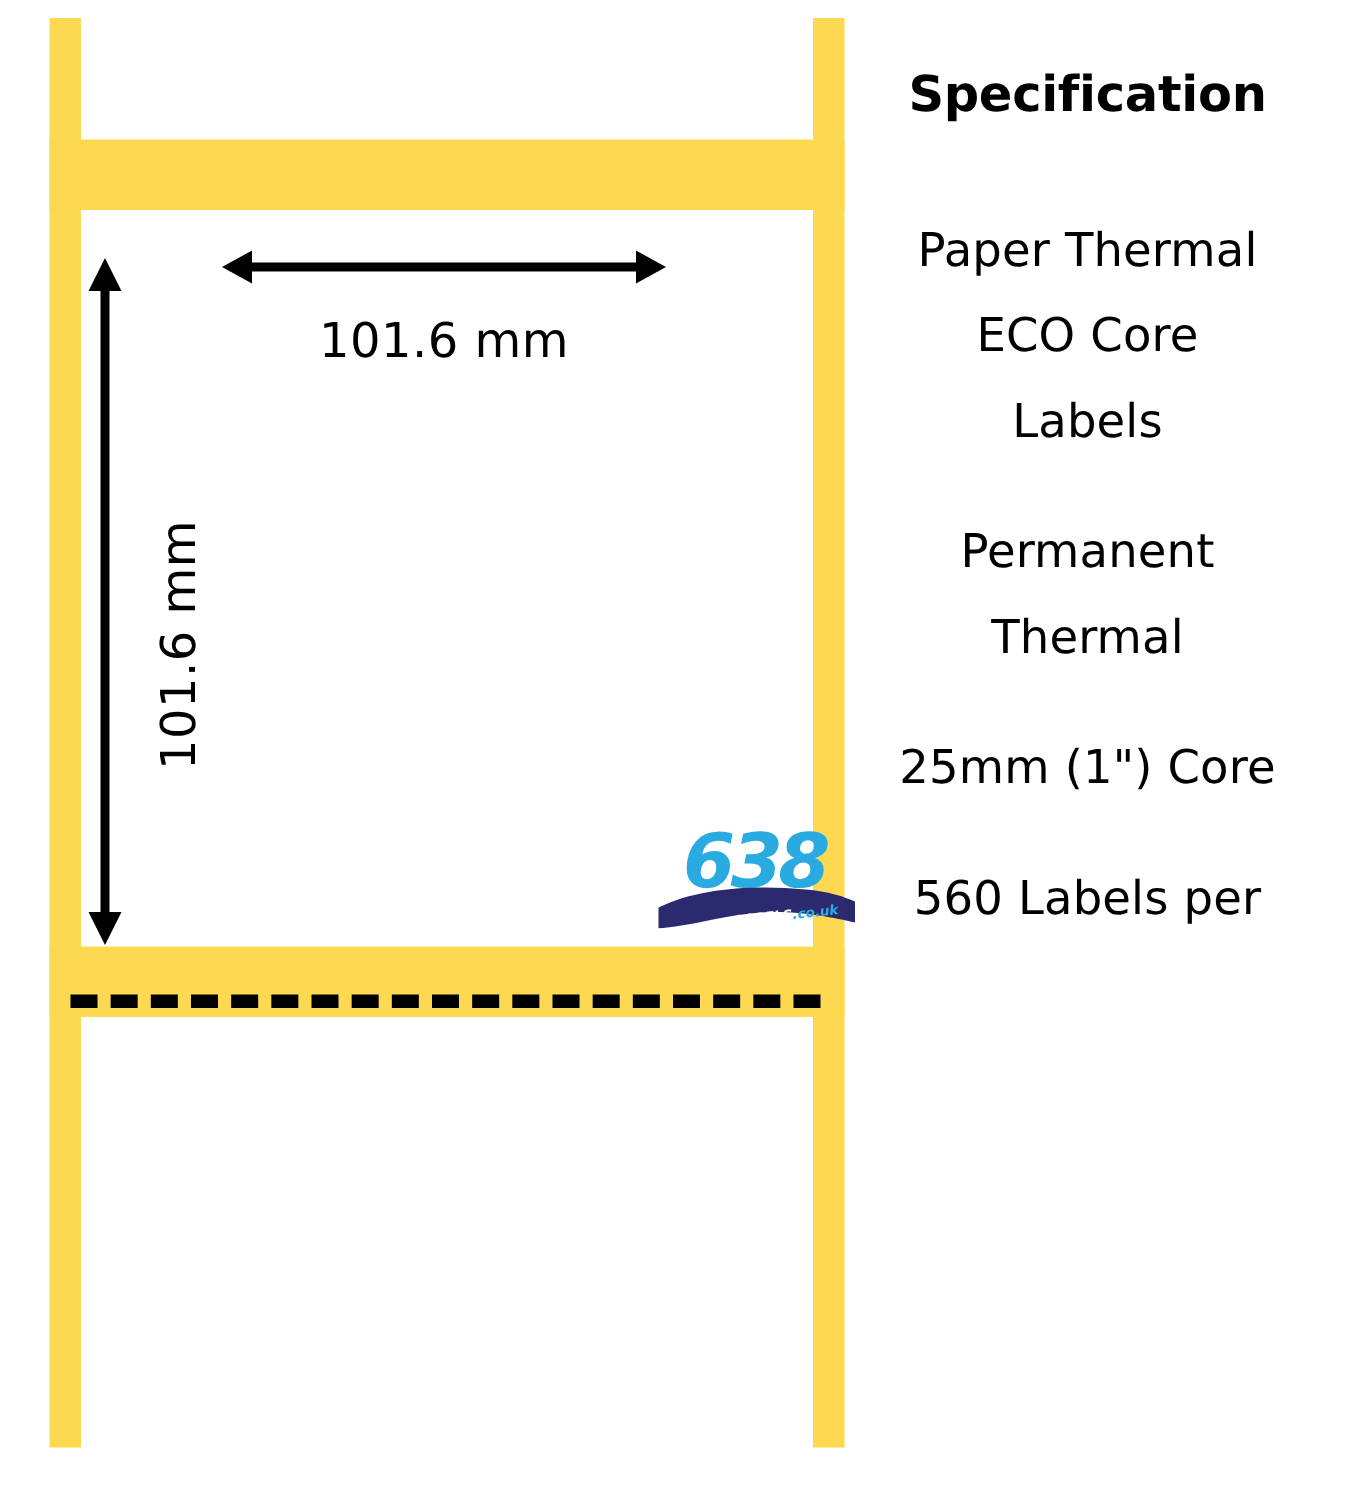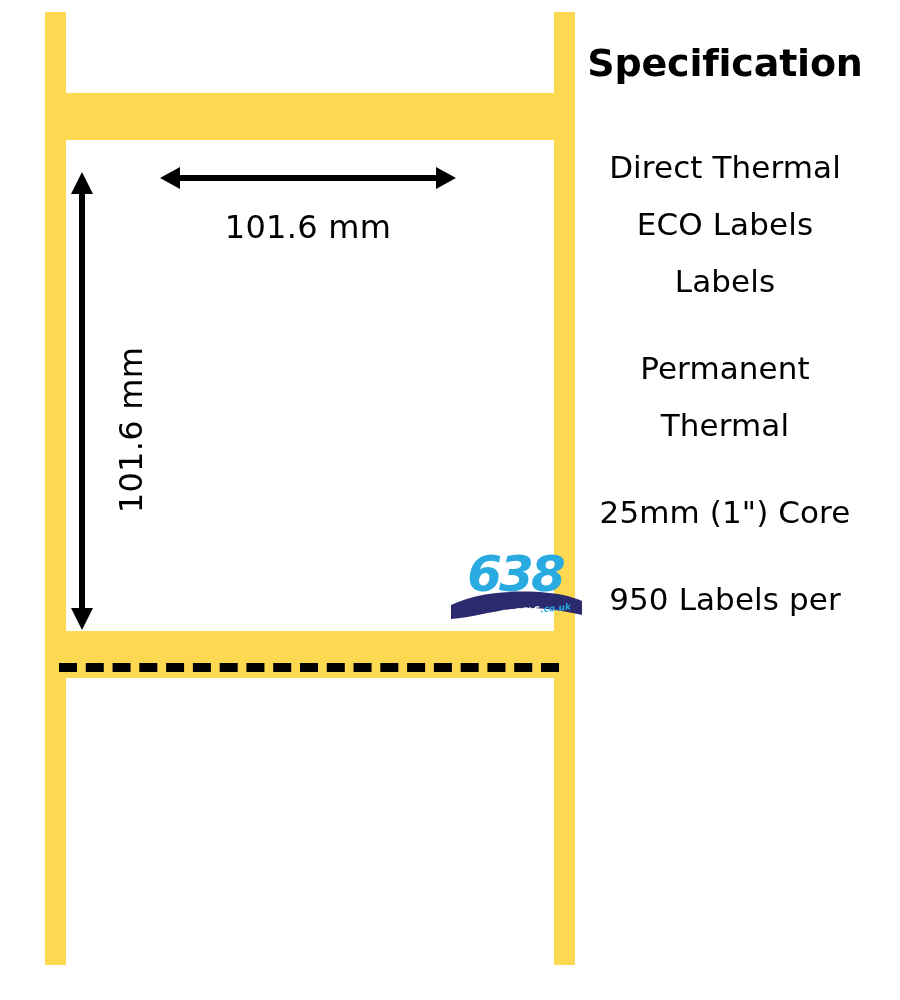--- a/index.html
+++ b/index.html
@@ -12,21 +12,21 @@
     height: 1000px;
     position: relative;
     overflow: hidden;
     font-family: "DejaVu Sans", "Liberation Sans", sans-serif;
     color: #000000;
   }
 
   
   #label-diagram {
     position: absolute;
-    left: 12px; top: 0;
+    left: 0; top: 0;
     width: 600px;
     height: 780px;
   }
 
   .liner-strip {
     position: absolute;
     background: #FDD851;
     top: 12px;
     height: 953px;
     width: 21px;
@@ -116,21 +116,21 @@
     top: 0;
     width: 310px;
     height: 1000px;
     text-align: center;
   }
   #spec-title {
     position: absolute;
     left: 0;
     top: 38px;
     width: 310px;
-    font-size: 38px;
+    font-size: 33px;
     font-weight: bold;
     line-height: 50px;
     letter-spacing: -0.2px;
   }
   #spec-list {
     position: absolute;
     left: 0;
     top: 139px;
     width: 310px;
   }
@@ -176,21 +176,21 @@
     <text x="66" y="50" text-anchor="middle" font-family="'DejaVu Sans','Liberation Sans',sans-serif" font-size="50" font-weight="bold" font-style="italic" fill="#29ABE2" letter-spacing="-3">638</text>
     <path d="M2 64 C30 50 70 49 100 52 C115 53 126 57 133 60
              L133 74 C120 71 100 67 80 67 C52 67 28 76 2 78 Z" fill="#2B2A6E"></path>
     <text x="88" y="72" text-anchor="middle" font-family="'DejaVu Sans','Liberation Sans',sans-serif" font-size="9" font-weight="bold" font-style="italic" fill="#FFFFFF" transform="rotate(-6 88 72)">LABELS<tspan fill="#29ABE2">.co.uk</tspan></text>
   </svg>
 </div>
 
 <div id="spec-panel">
   <div id="spec-title">Specification</div>
   <div id="spec-list">
-      <div class="spec-item">Direct Thermal</div>
-      <div class="spec-item">ECO Labels</div>
+      <div class="spec-item">Paper Thermal</div>
+      <div class="spec-item">ECO Core</div>
       <div class="spec-item">Labels</div>
       <div class="spec-item spaced-before">Permanent</div>
       <div class="spec-item">Thermal</div>
       <div class="spec-item spaced-before">25mm (1") Core</div>
-      <div class="spec-item spaced-before">950 Labels per</div>
+      <div class="spec-item spaced-before">560 Labels per</div>
     </div>
 </div>
 
 </body></html>

